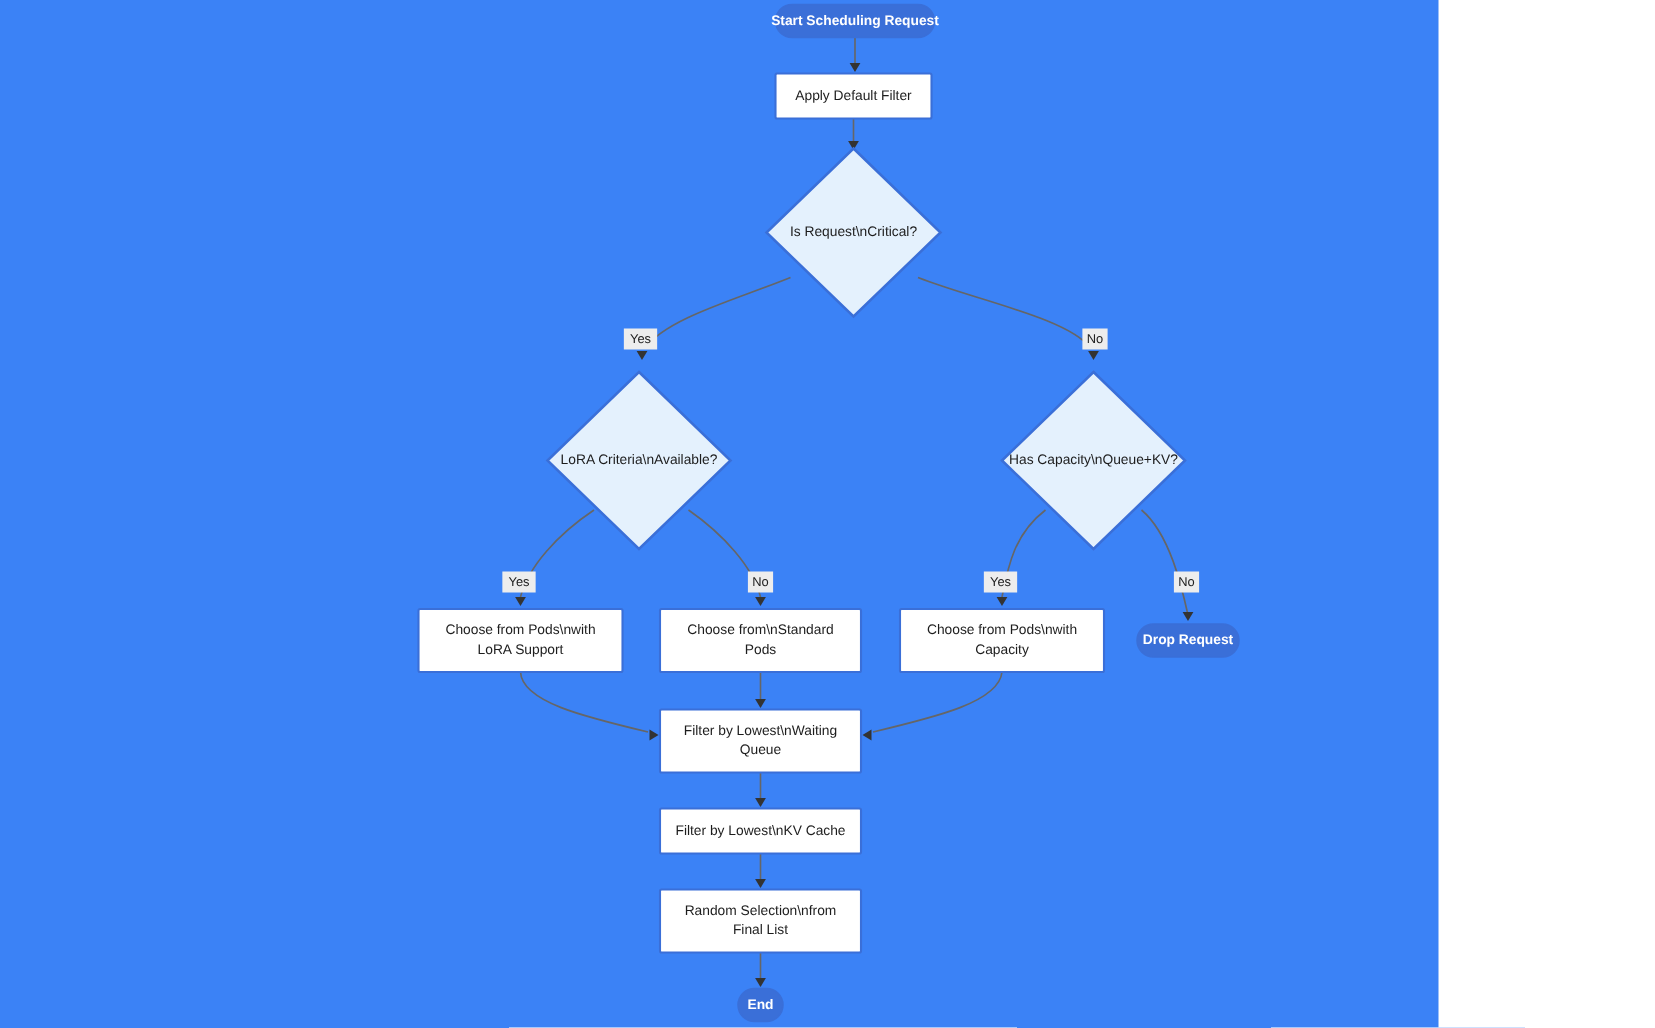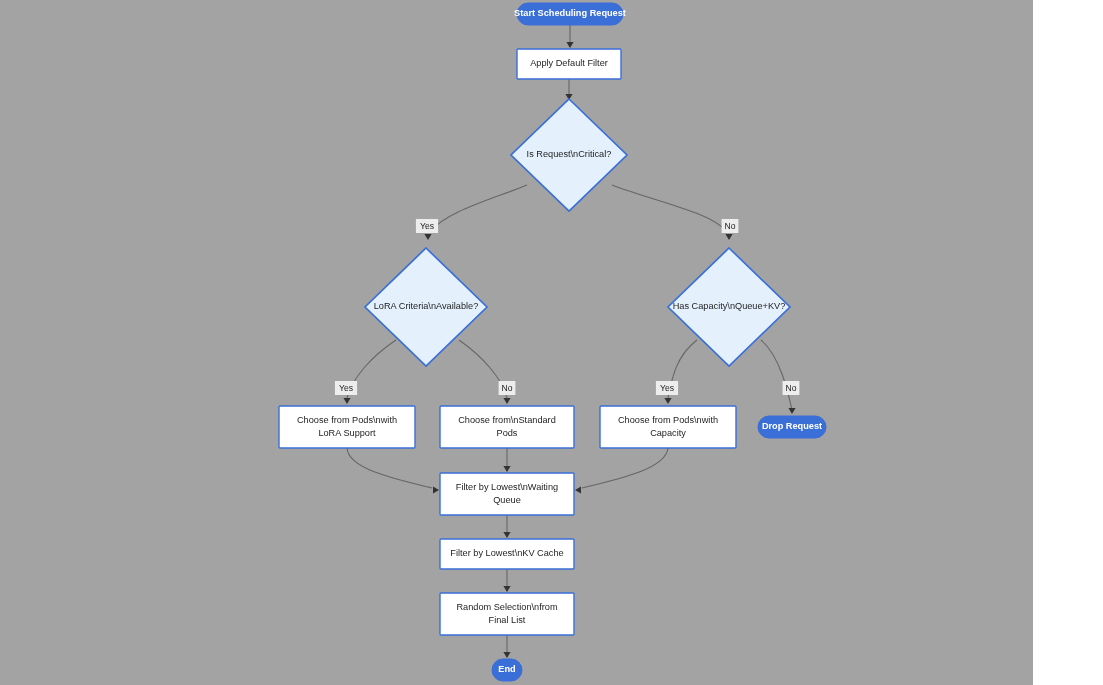--- a/index.html
+++ b/index.html
@@ -8,23 +8,23 @@
     background: #ffffff;
   }
   body {
     width: 1103px;
     height: 685px;
     font-family: "Liberation Sans", sans-serif;
     overflow: hidden;
   }
   #flowchart-canvas {
     position: relative;
-    width: 1033px;
+    width: 959px;
     height: 685px;
-    background: #a3a3a3;
+    background: #3b82f6;
   }
   svg.diagram {
     display: block;
     width: 1103px;
     height: 685px;
   }
   .edge-path {
     fill: none;
     stroke: #666666;
     stroke-width: 1.1px;

